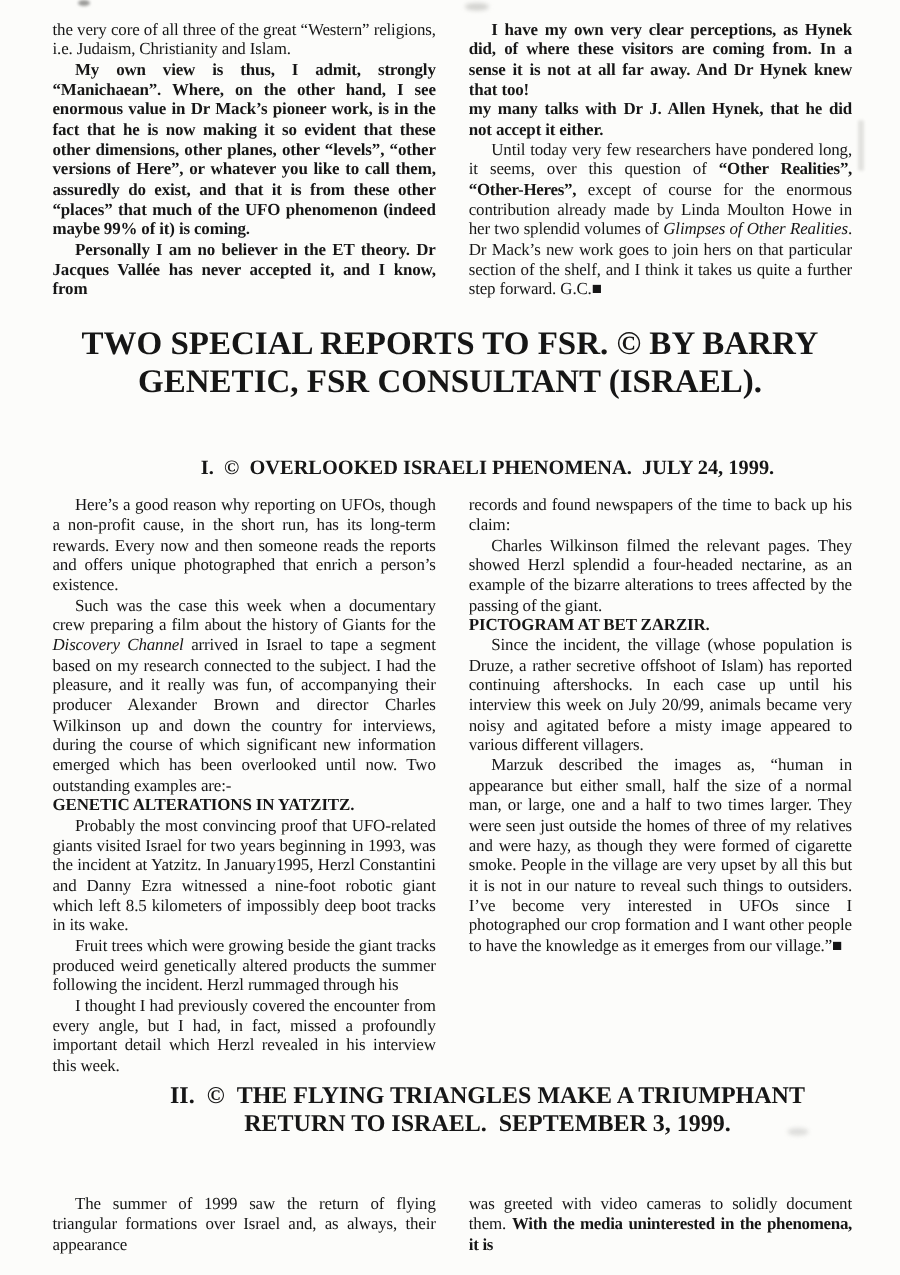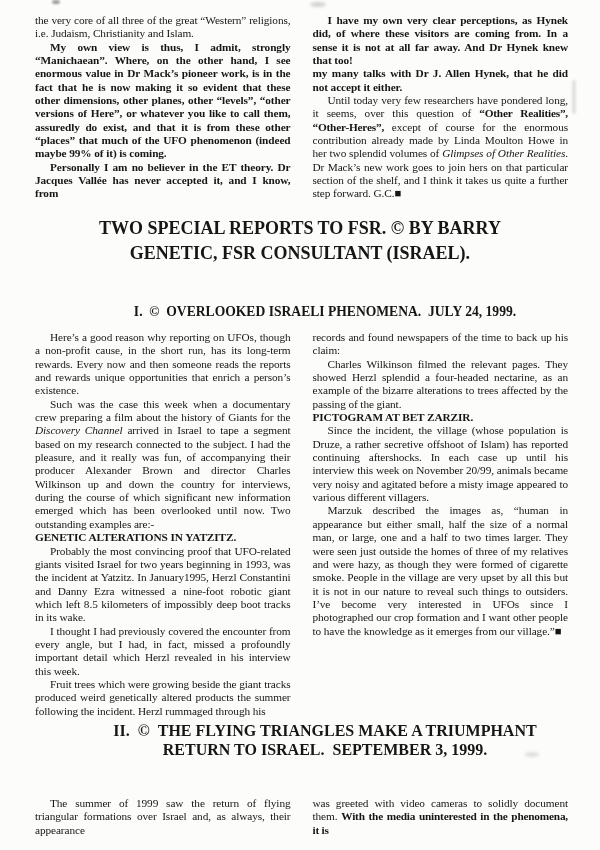--- a/index.html
+++ b/index.html
@@ -12,21 +12,21 @@
   .cols{position:absolute;left:35px;width:533px;display:flex;gap:22px;}
   .col{width:256px;}
   .col p{margin:0;font-size:11.3px;line-height:13.35px;text-align:justify;
          letter-spacing:-0.1px;hyphens:none;}
   .ind{text-indent:15px;}
   .b{font-weight:700;letter-spacing:-0.2px;}
   b{letter-spacing:-0.2px;}
   .subhead{margin:12px 0 1px;text-align:center;font-weight:700;
            font-size:11.8px;line-height:13.35px;letter-spacing:0;}
   .headline{position:absolute;top:216px;left:0;width:600px;margin:0;
-            text-align:center;font-size:18px;line-height:25px;font-weight:700;}
+            text-align:center;font-size:22px;line-height:25px;font-weight:700;}
   .secheading{position:absolute;left:0;width:600px;margin:0;text-align:center;
               font-weight:700;padding-left:25px;}
   .h1{top:303px;font-size:13.6px;line-height:17px;}
   .h2{top:722px;font-size:16px;line-height:18.5px;}
   .top-block{top:14px;}
   .sec1-block{top:331px;}
   .sec2-block{top:797px;}
   .artifact{position:absolute;pointer-events:none;}
   .a1{left:52px;top:0;width:8px;height:4px;background:#9a9a98;
       border-radius:50%;filter:blur(1px);}
@@ -62,32 +62,32 @@
 
   <h1 class="headline">
     <div>TWO SPECIAL REPORTS TO FSR. © BY BARRY</div>
     <div>GENETIC, FSR CONSULTANT (ISRAEL).</div>
   </h1>
 
   <h2 class="secheading h1">I. © OVERLOOKED ISRAELI PHENOMENA. JULY 24, 1999.</h2>
 
   <div class="cols sec1-block">
     <div class="col">
-      <p class="ind">Here’s a good reason why reporting on UFOs, though a non-profit cause, in the short run, has its long-term rewards. Every now and then someone reads the reports and rewards unique opportunities that enrich a person’s existence.</p>
+      <p class="ind">Here’s a good reason why reporting on UFOs, though a non-profit cause, in the short run, has its long-term rewards. Every now and then someone reads the reports and offers unique photographed that enrich a person’s existence.</p>
       <p class="ind"><span>Such was the case this week when a documentary crew preparing a film about the history of Giants for the </span><i>Discovery Channel</i><span> arrived in Israel to tape a segment based on my research connected to the subject. I had the pleasure, and it really was fun, of accompanying their producer Alexander Brown and director Charles Wilkinson up and down the country for interviews, during the course of which significant new information emerged which has been overlooked until now. Two outstanding examples are:-</span></p>
       <p class="subhead">GENETIC ALTERATIONS IN YATZITZ.</p>
       <p class="ind">Probably the most convincing proof that UFO-related giants visited Israel for two years beginning in 1993, was the incident at Yatzitz. In January1995, Herzl Constantini and Danny Ezra witnessed a nine-foot robotic giant which left 8.5 kilometers of impossibly deep boot tracks in its wake.</p>
+      <p class="ind">Fruit trees which were growing beside the giant tracks produced weird genetically altered products the summer following the incident. Herzl rummaged through his</p>
       <p class="ind">I thought I had previously covered the encounter from every angle, but I had, in fact, missed a profoundly important detail which Herzl revealed in his interview this week.</p>
-      <p class="ind">Fruit trees which were growing beside the giant tracks produced weird genetically altered products the summer following the incident. Herzl rummaged through his</p>
     </div>
     <div class="col">
       <p>records and found newspapers of the time to back up his claim:</p>
       <p class="ind">Charles Wilkinson filmed the relevant pages. They showed Herzl splendid a four-headed nectarine, as an example of the bizarre alterations to trees affected by the passing of the giant.</p>
       <p class="subhead">PICTOGRAM AT BET ZARZIR.</p>
-      <p class="ind">Since the incident, the village (whose population is Druze, a rather secretive offshoot of Islam) has reported continuing aftershocks. In each case up until his interview this week on November 20/99, animals became very noisy and agitated before a misty image appeared to various different villagers.</p>
+      <p class="ind">Since the incident, the village (whose population is Druze, a rather secretive offshoot of Islam) has reported continuing aftershocks. In each case up until his interview this week on July 20/99, animals became very noisy and agitated before a misty image appeared to various different villagers.</p>
       <p class="ind">Marzuk described the images as, “human in appearance but either small, half the size of a normal man, or large, one and a half to two times larger. They were seen just outside the homes of three of my relatives and were hazy, as though they were formed of cigarette smoke. People in the village are very upset by all this but it is not in our nature to reveal such things to outsiders. I’ve become very interested in UFOs since I photographed our crop formation and I want other people to have the knowledge as it emerges from our village.”■</p>
     </div>
   </div>
 
   <h2 class="secheading h2">
     <div>II. © THE FLYING TRIANGLES MAKE A TRIUMPHANT</div>
     <div>RETURN TO ISRAEL. SEPTEMBER 3, 1999.</div>
   </h2>
 
   <div class="cols sec2-block">

